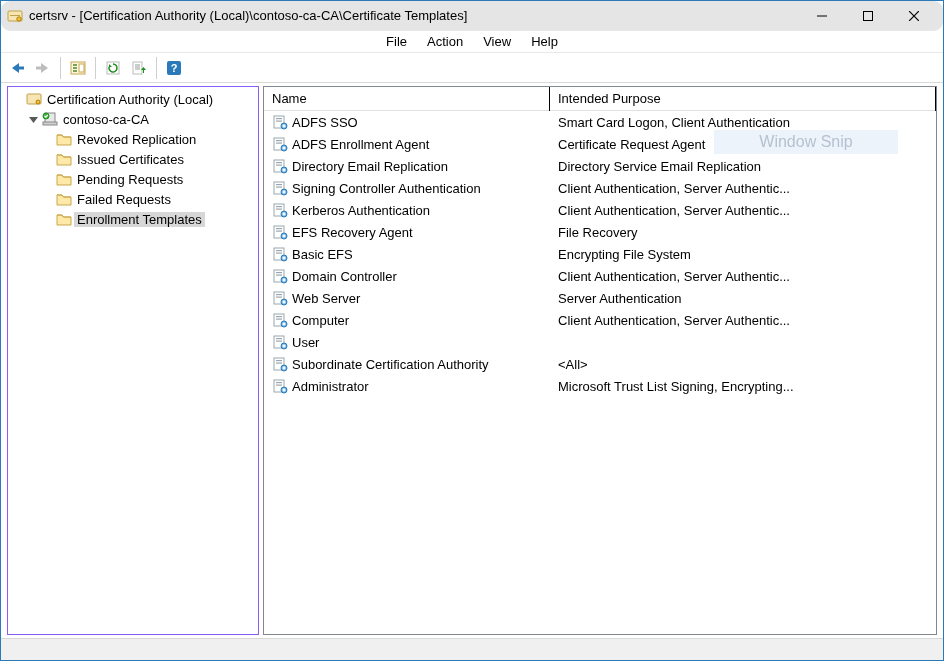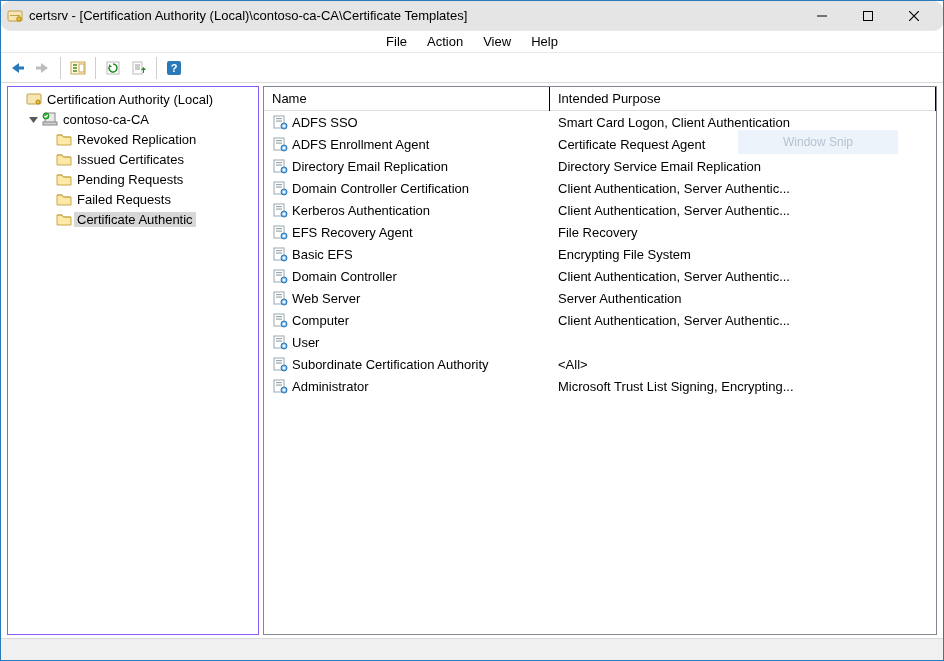--- a/index.html
+++ b/index.html
@@ -108,25 +108,25 @@
   
   .statusbar {
     height:22px;
     border-top:1px solid #d9d9d9;
     background:#f0f0f0;
   }
   
   .watermark {
     position:absolute;
     top:130px; right:46px;
-    width:160px; height:24px;
+    width:184px; height:24px;
     background:rgba(200,220,240,0.35);
     display:flex;align-items:center;justify-content:center;
     color:rgba(80,100,130,0.35);
-    font-size:12px;
+    font-size:16px;
     pointer-events:none;
   }
   svg { display:block; }
 </style>
 </head>
 <body>
 
 <div class="titlebar">
   <span class="app-icon">
     <svg width="16" height="16" viewBox="0 0 16 16">
@@ -274,21 +274,21 @@
           </span>
           <span class="label-wrap">Failed Requests</span>
         </div>
         <div class="tree-row indent-3 sel">
           <span class="ticon">
             <svg width="16" height="16" viewBox="0 0 16 16">
               <path d="M1 4 h5 l1.5 2 H15 v8 H1 Z" fill="#ffe9a8" stroke="#caa84a"></path>
               <path d="M1 4 h5 l1.5 2 H15" fill="none" stroke="#caa84a"></path>
             </svg>
           </span>
-          <span class="label-wrap">Certificate Authentic</span>
+          <span class="label-wrap">Enrollment Templates</span>
         </div>
       </div>
   </div>
 
   <div class="list-pane">
     <div class="list-header">
       <div class="col name">Name</div>
       <div class="col purpose">Intended Purpose</div>
     </div>
     <div class="list-body" id="list-body">
@@ -345,21 +345,21 @@
             <span class="template-icon">
               <svg width="16" height="16" viewBox="0 0 16 16">
                 <rect x="2" y="2" width="10" height="12" fill="#fff" stroke="#9aa7b0"></rect>
                 <rect x="4" y="4" width="6" height="1.2" fill="#9aa7b0"></rect>
                 <rect x="4" y="6.5" width="6" height="1.2" fill="#9aa7b0"></rect>
                 <circle cx="12" cy="12" r="3" fill="#6fb2e8" stroke="#2a7ab9"></circle>
                 <rect x="11.3" y="10.5" width="1.4" height="3" fill="#fff"></rect>
                 <rect x="10.5" y="11.3" width="3" height="1.4" fill="#fff"></rect>
               </svg>
             </span>
-            <span>Domain Controller Certification</span>
+            <span>Signing Controller Authentication</span>
           </div>
           <div class="cell purpose">Client Authentication, Server Authentic...</div>
         </div>
         <div class="list-row">
           <div class="cell name">
             <span class="template-icon">
               <svg width="16" height="16" viewBox="0 0 16 16">
                 <rect x="2" y="2" width="10" height="12" fill="#fff" stroke="#9aa7b0"></rect>
                 <rect x="4" y="4" width="6" height="1.2" fill="#9aa7b0"></rect>
                 <rect x="4" y="6.5" width="6" height="1.2" fill="#9aa7b0"></rect>

